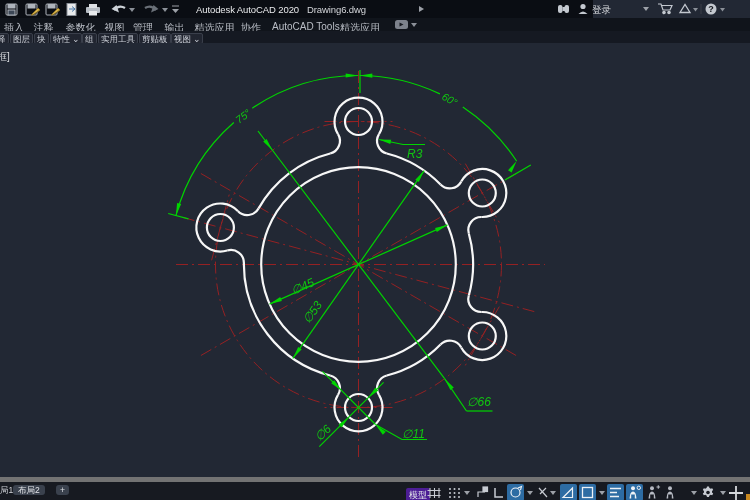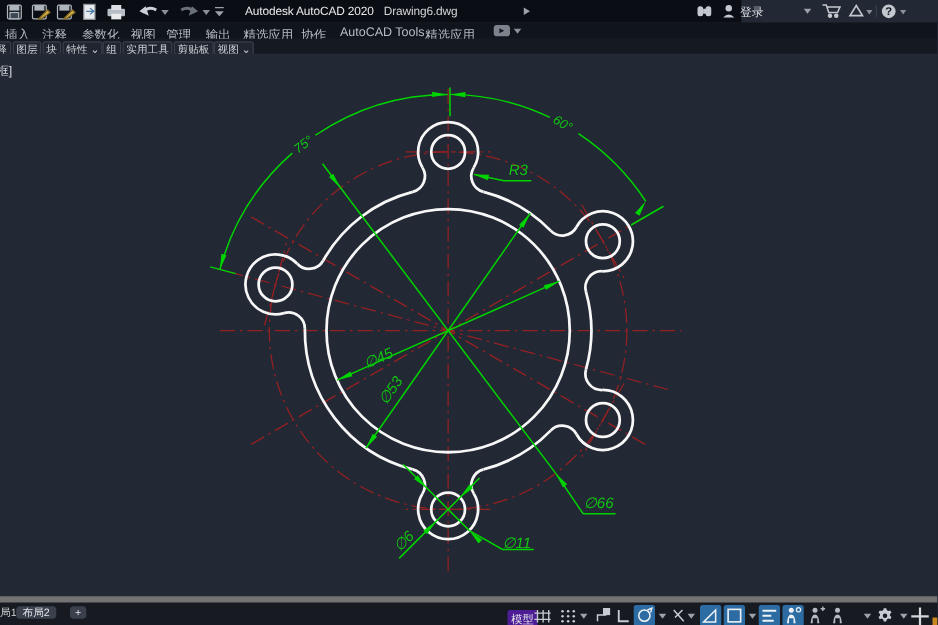--- a/index.html
+++ b/index.html
@@ -187,21 +187,21 @@
 <path d="M516.6 118.0 L511.6 129.6 L508.0 127.3 Z"></path>
 <path d="M359.8 32.5 L372.3 30.5 L372.3 34.7 Z"></path>
 <path d="M379 96.5 L391.2 96.8 L390.3 101.1 Z"></path>
 </g>
 </svg>
 <div class="dl" style="left:289px;top:242px;transform:rotate(-24deg)">∅45</div>
 <div class="dl" style="left:300px;top:275px;transform:rotate(-55deg)">∅53</div>
 <div class="dl" style="left:467px;top:352px">∅66</div>
 <div class="dl" style="left:402px;top:384px">∅11</div>
 <div class="dl" style="left:312px;top:391px;transform:rotate(-45deg)">∅6</div>
-<div class="dl" style="left:407px;top:86px">R3</div>
+<div class="dl" style="left:407px;top:104px">R3</div>
 <div class="dl" style="left:233px;top:73px;transform:rotate(-37deg);font-size:10.5px">75°</div>
 <div class="dl" style="left:446px;top:47px;transform:rotate(30deg);font-size:10.5px">60°</div>
 </div>
 <div class="bottom">
 <span style="position:absolute;left:0px;top:3px;color:#d0d3d8;font-size:8.5px">局1</span>
 <span class="tab" style="left:13px">布局2</span>
 <span class="tab" style="left:56px;padding:0 4px">+</span>
 <span class="sb" style="left:406px;top:6px;background:#4c1d95;padding:1px 3px;border-radius:2px;color:#e4e6ea">模型</span>
 <svg width="350" height="23" style="position:absolute;left:400px;top:0">
 

